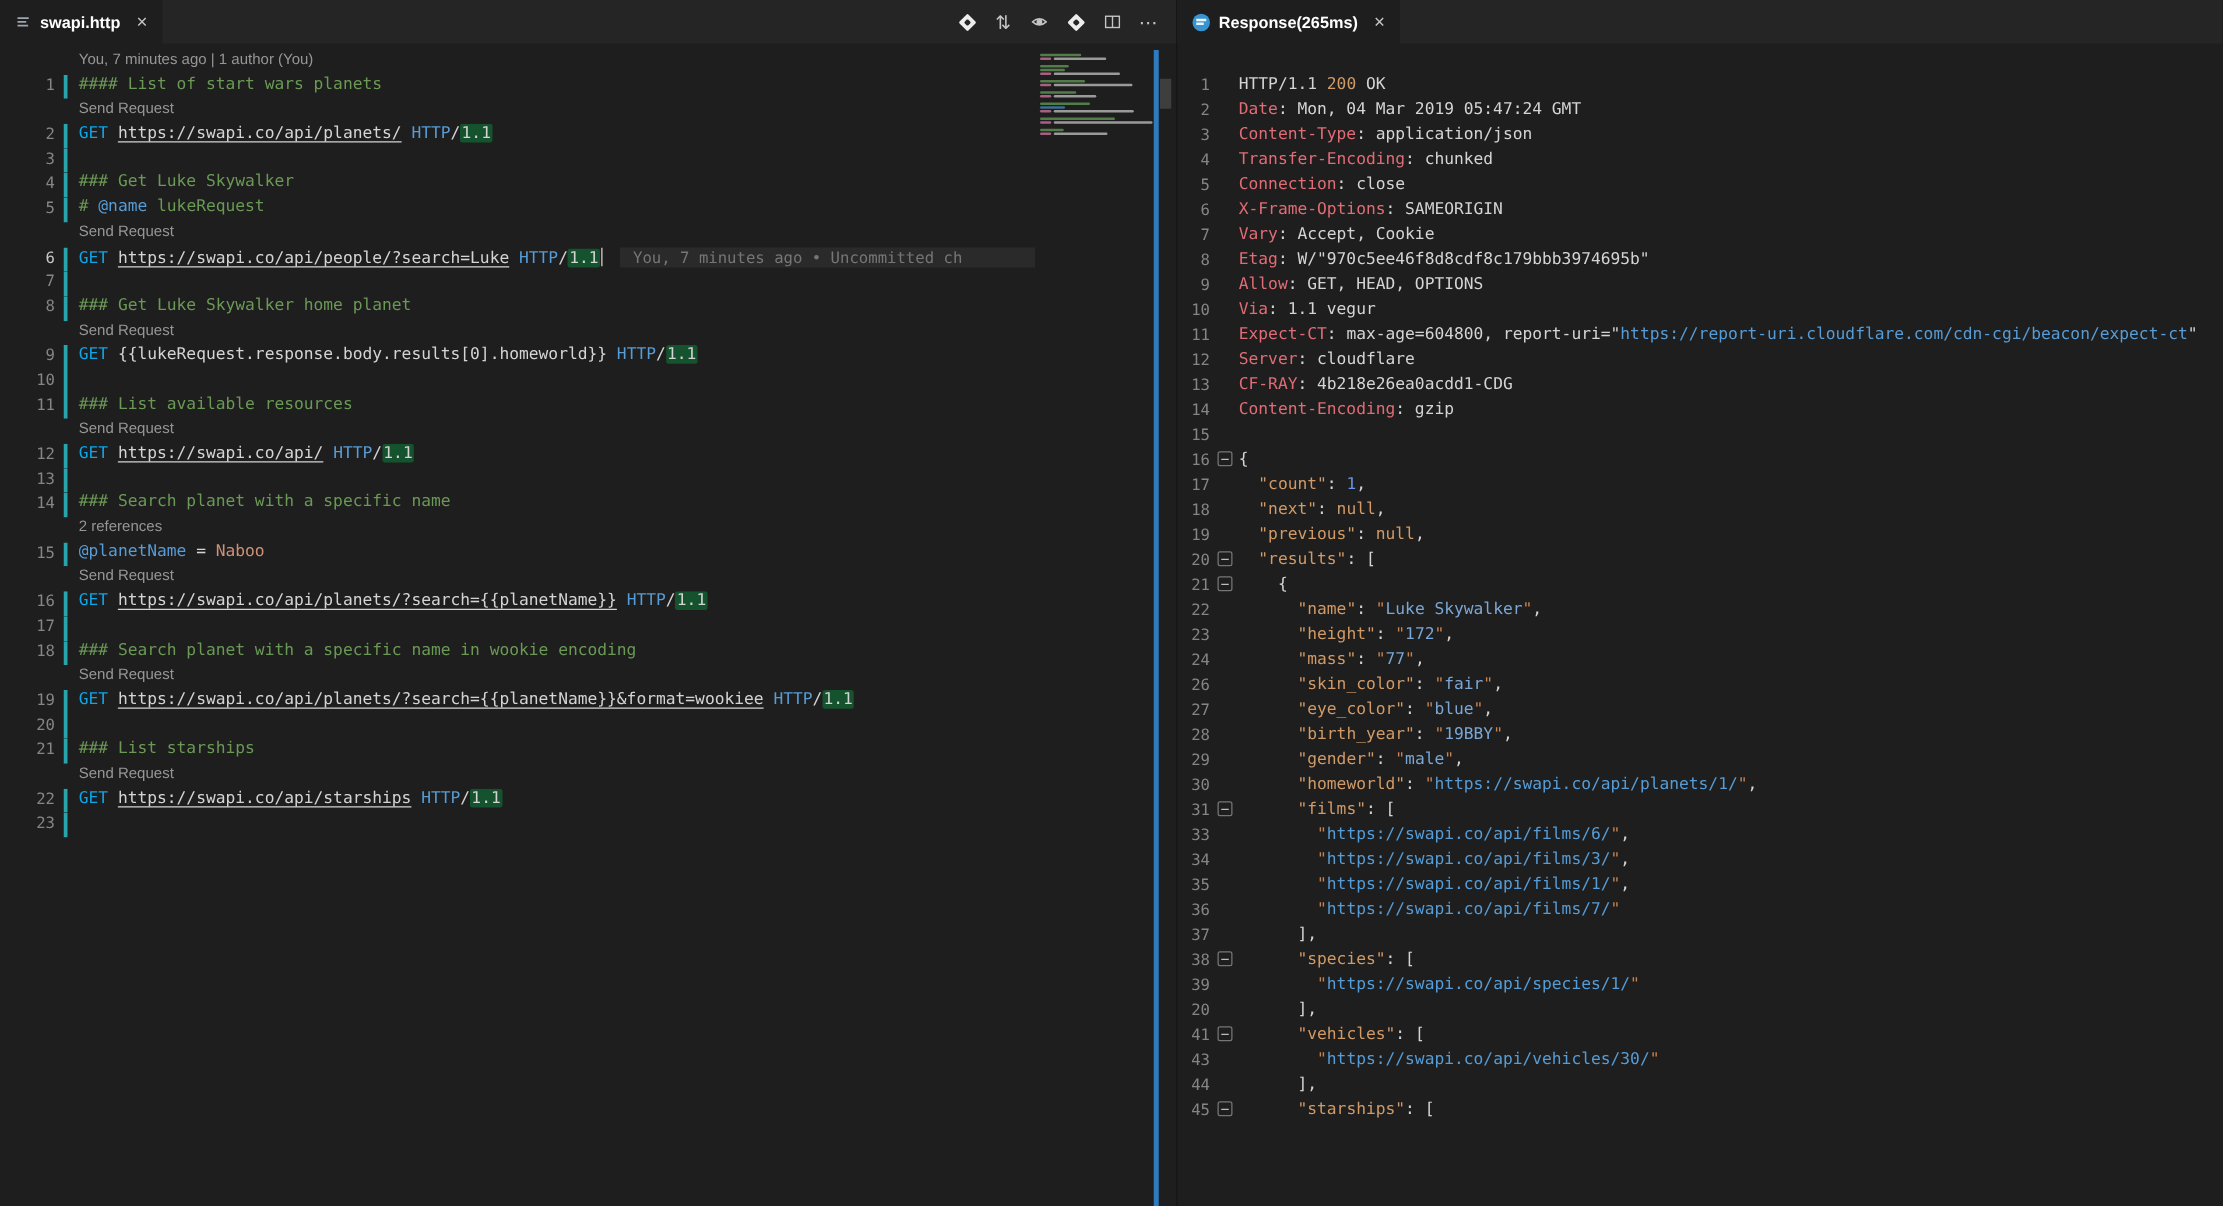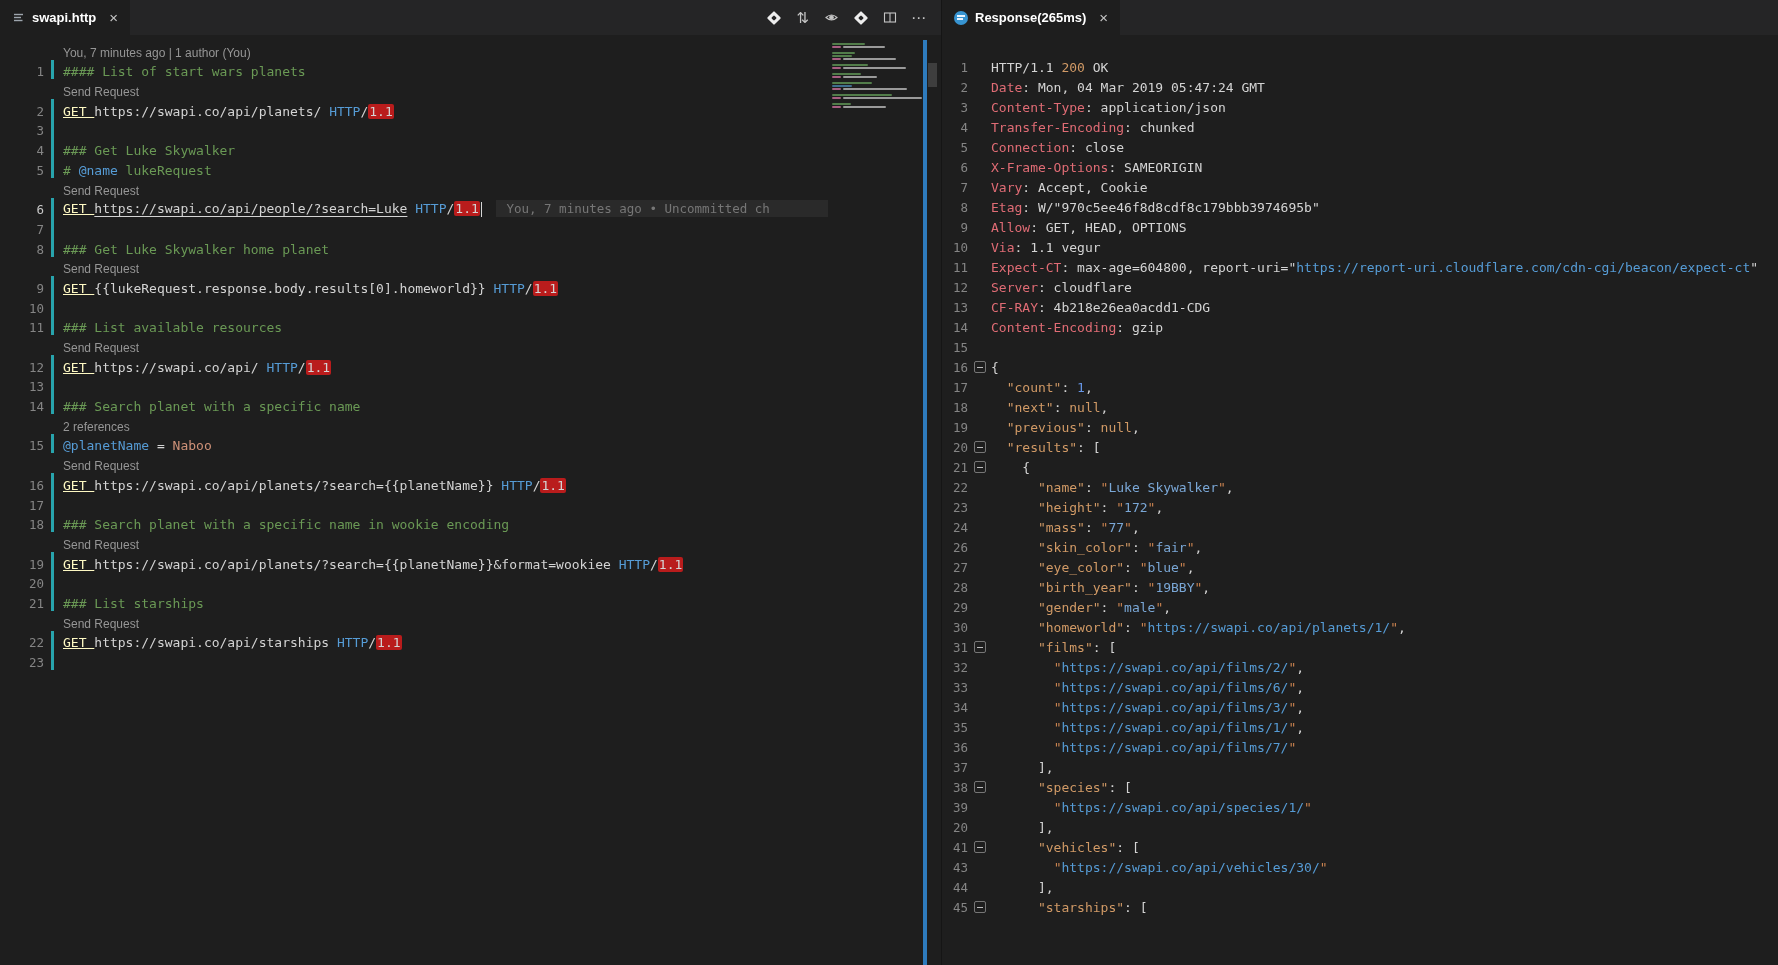--- a/index.html
+++ b/index.html
@@ -27,21 +27,21 @@
   .unicode-ico { font-family:"DejaVu Sans", sans-serif; font-size:15px; }
   .fileico line { stroke:#9da5ad; stroke-width:1.4; }
   .resp-ico { width:14px; height:14px; border-radius:50%; background:#3794d1; position:relative; flex:none; }
   .resp-ico:before, .resp-ico:after { content:""; position:absolute; left:3px; height:1.5px; background:#e8f4ff; }
   .resp-ico:before { top:4.5px; width:8px; } .resp-ico:after { top:7.5px; width:6px; }
 
   
   .editor { position:absolute; top:35px; left:0; right:0; bottom:0; overflow:hidden;
             font-family:"DejaVu Sans Mono","Liberation Mono",monospace; font-size:13px; }
   .left-code { position:absolute; top:5px; left:0; width:828px; }
-  .lrow { height:19.7px; display:flex; align-items:flex-end; white-space:pre; overflow:hidden; }
+  .lrow { height:19.7px; display:flex; align-items:flex-start; white-space:pre; overflow:hidden; }
   .lnum { width:44px; text-align:right; color:#858585; flex:none; font-size:12.5px; }
   .lnum.active { color:#c6c6c6; }
   .gbar { width:3px; height:19.7px; margin-left:7px; flex:none; background:#28a4ad; }
   .ltext { margin-left:9px; white-space:pre; }
   .lens-row { padding-left:63px; }
   .lens-link { color:#969696; font-family:"Liberation Sans",sans-serif; font-size:12px; cursor:pointer; }
   .cursor { display:inline-block; width:1.6px; height:15px; background:#d6d6d6;
             vertical-align:middle; margin-left:1px; }
   .blame { margin-left:14px; color:#767676; background:#2a2a2a; padding:1px 70px 1px 10px;
            font-size:12.5px; white-space:pre; }
@@ -55,25 +55,25 @@
   .right-code { position:absolute; top:22px; left:0; right:0; }
   .rrow { height:20px; display:flex; align-items:center; white-space:pre; overflow:hidden; }
   .rln { width:26px; text-align:right; color:#858585; flex:none; font-size:12.5px; }
   .rfold { width:12px; height:12px; margin-left:6px; flex:none; position:relative; cursor:pointer; }
   .rfold.on { border:1px solid #767676; border-radius:2px; }
   .rfold.on:after { content:""; position:absolute; left:2px; right:2px; top:4.5px; height:1.2px; background:#bdbdbd; }
   .rtext { margin-left:5px; white-space:pre; }
 
   
   .sg-cmt  { color:#6a9955; }
-  .sg-mth  { color:#fef9c3;text-decoration:underline; }
+  .sg-mth  { color:#0ea5e9; }
   .sg-url  { color:#d4d4d4; text-decoration:underline; text-underline-offset:3px; }
   .sg-kw   { color:#569cd6; }
   .sg-pln  { color:#d4d4d4; }
-  .sg-box  { color:#d4d4d4; background:#b91c1c; border-radius:2px; padding:0 1px; }
+  .sg-box  { color:#d4d4d4; background:#14532d; border-radius:2px; padding:0 1px; }
   .sg-str  { color:#ce9178; }
   .sg-hk   { color:#e06c75; }
   .sg-st2  { color:#d19a66; }
   .sg-jk   { color:#d19a66; }
   .sg-jn   { color:#6796e6; }
   .sg-jnull{ color:#d19a66; }
   .sg-js   { color:#7aa7d6; }
   .sg-jurl { color:#569cd6; }
   .sg-vq   { color:#c8824f; }
 </style>
@@ -215,21 +215,20 @@
           <div class="rrow"><span class="rln">21</span><span class="rfold on"></span><span class="rtext"><span class="sg-pln">    {</span></span></div>
           <div class="rrow"><span class="rln">22</span><span class="rfold"></span><span class="rtext"><span class="sg-pln">      </span><span class="sg-jk">"name"</span><span class="sg-pln">: </span><span class="sg-vq">"</span><span class="sg-js">Luke Skywalker</span><span class="sg-vq">"</span><span class="sg-pln">,</span></span></div>
           <div class="rrow"><span class="rln">23</span><span class="rfold"></span><span class="rtext"><span class="sg-pln">      </span><span class="sg-jk">"height"</span><span class="sg-pln">: </span><span class="sg-vq">"</span><span class="sg-js">172</span><span class="sg-vq">"</span><span class="sg-pln">,</span></span></div>
           <div class="rrow"><span class="rln">24</span><span class="rfold"></span><span class="rtext"><span class="sg-pln">      </span><span class="sg-jk">"mass"</span><span class="sg-pln">: </span><span class="sg-vq">"</span><span class="sg-js">77</span><span class="sg-vq">"</span><span class="sg-pln">,</span></span></div>
           <div class="rrow"><span class="rln">26</span><span class="rfold"></span><span class="rtext"><span class="sg-pln">      </span><span class="sg-jk">"skin_color"</span><span class="sg-pln">: </span><span class="sg-vq">"</span><span class="sg-js">fair</span><span class="sg-vq">"</span><span class="sg-pln">,</span></span></div>
           <div class="rrow"><span class="rln">27</span><span class="rfold"></span><span class="rtext"><span class="sg-pln">      </span><span class="sg-jk">"eye_color"</span><span class="sg-pln">: </span><span class="sg-vq">"</span><span class="sg-js">blue</span><span class="sg-vq">"</span><span class="sg-pln">,</span></span></div>
           <div class="rrow"><span class="rln">28</span><span class="rfold"></span><span class="rtext"><span class="sg-pln">      </span><span class="sg-jk">"birth_year"</span><span class="sg-pln">: </span><span class="sg-vq">"</span><span class="sg-js">19BBY</span><span class="sg-vq">"</span><span class="sg-pln">,</span></span></div>
           <div class="rrow"><span class="rln">29</span><span class="rfold"></span><span class="rtext"><span class="sg-pln">      </span><span class="sg-jk">"gender"</span><span class="sg-pln">: </span><span class="sg-vq">"</span><span class="sg-js">male</span><span class="sg-vq">"</span><span class="sg-pln">,</span></span></div>
           <div class="rrow"><span class="rln">30</span><span class="rfold"></span><span class="rtext"><span class="sg-pln">      </span><span class="sg-jk">"homeworld"</span><span class="sg-pln">: </span><span class="sg-vq">"</span><span class="sg-jurl">https://swapi.co/api/planets/1/</span><span class="sg-vq">"</span><span class="sg-pln">,</span></span></div>
           <div class="rrow"><span class="rln">31</span><span class="rfold on"></span><span class="rtext"><span class="sg-pln">      </span><span class="sg-jk">"films"</span><span class="sg-pln">: [</span></span></div>
-          <div class="rrow"><span class="rln">32</span><span class="rfold"></span><span class="rtext"><span class="sg-pln">        </span><span class="sg-vq">"</span><span class="sg-jurl">https://swapi.co/api/films/2/</span><span class="sg-vq">"</span><span class="sg-pln">,</span></span></div>
           <div class="rrow"><span class="rln">33</span><span class="rfold"></span><span class="rtext"><span class="sg-pln">        </span><span class="sg-vq">"</span><span class="sg-jurl">https://swapi.co/api/films/6/</span><span class="sg-vq">"</span><span class="sg-pln">,</span></span></div>
           <div class="rrow"><span class="rln">34</span><span class="rfold"></span><span class="rtext"><span class="sg-pln">        </span><span class="sg-vq">"</span><span class="sg-jurl">https://swapi.co/api/films/3/</span><span class="sg-vq">"</span><span class="sg-pln">,</span></span></div>
           <div class="rrow"><span class="rln">35</span><span class="rfold"></span><span class="rtext"><span class="sg-pln">        </span><span class="sg-vq">"</span><span class="sg-jurl">https://swapi.co/api/films/1/</span><span class="sg-vq">"</span><span class="sg-pln">,</span></span></div>
           <div class="rrow"><span class="rln">36</span><span class="rfold"></span><span class="rtext"><span class="sg-pln">        </span><span class="sg-vq">"</span><span class="sg-jurl">https://swapi.co/api/films/7/</span><span class="sg-vq">"</span></span></div>
           <div class="rrow"><span class="rln">37</span><span class="rfold"></span><span class="rtext"><span class="sg-pln">      ],</span></span></div>
           <div class="rrow"><span class="rln">38</span><span class="rfold on"></span><span class="rtext"><span class="sg-pln">      </span><span class="sg-jk">"species"</span><span class="sg-pln">: [</span></span></div>
           <div class="rrow"><span class="rln">39</span><span class="rfold"></span><span class="rtext"><span class="sg-pln">        </span><span class="sg-vq">"</span><span class="sg-jurl">https://swapi.co/api/species/1/</span><span class="sg-vq">"</span></span></div>
           <div class="rrow"><span class="rln">20</span><span class="rfold"></span><span class="rtext"><span class="sg-pln">      ],</span></span></div>
           <div class="rrow"><span class="rln">41</span><span class="rfold on"></span><span class="rtext"><span class="sg-pln">      </span><span class="sg-jk">"vehicles"</span><span class="sg-pln">: [</span></span></div>
           <div class="rrow"><span class="rln">43</span><span class="rfold"></span><span class="rtext"><span class="sg-pln">        </span><span class="sg-vq">"</span><span class="sg-jurl">https://swapi.co/api/vehicles/30/</span><span class="sg-vq">"</span></span></div>

